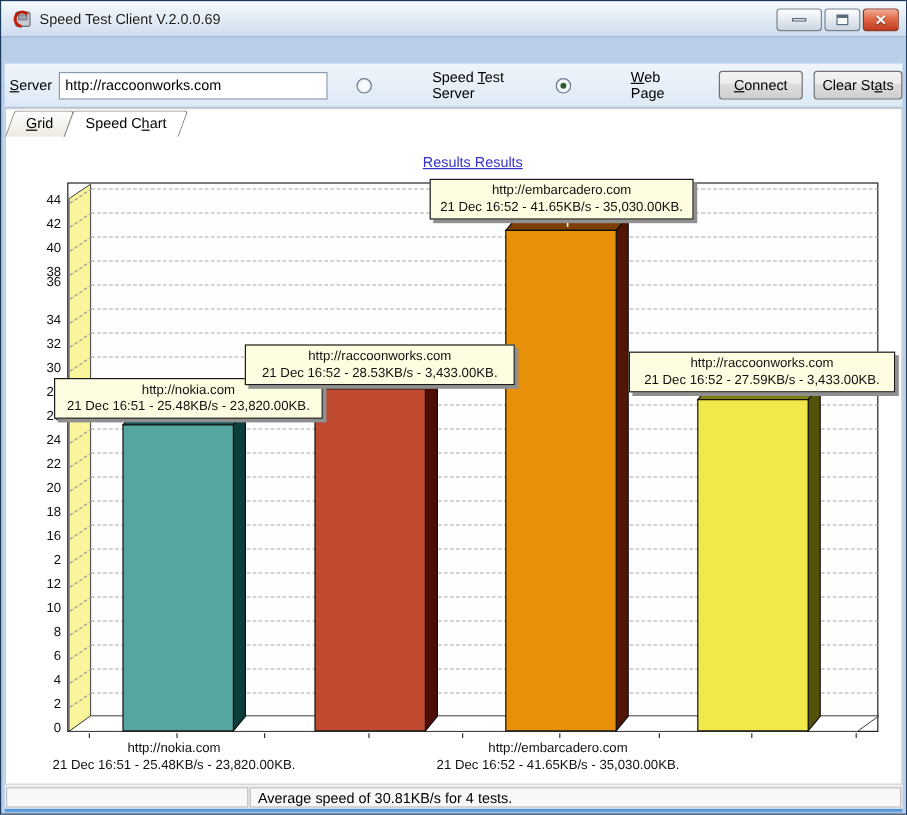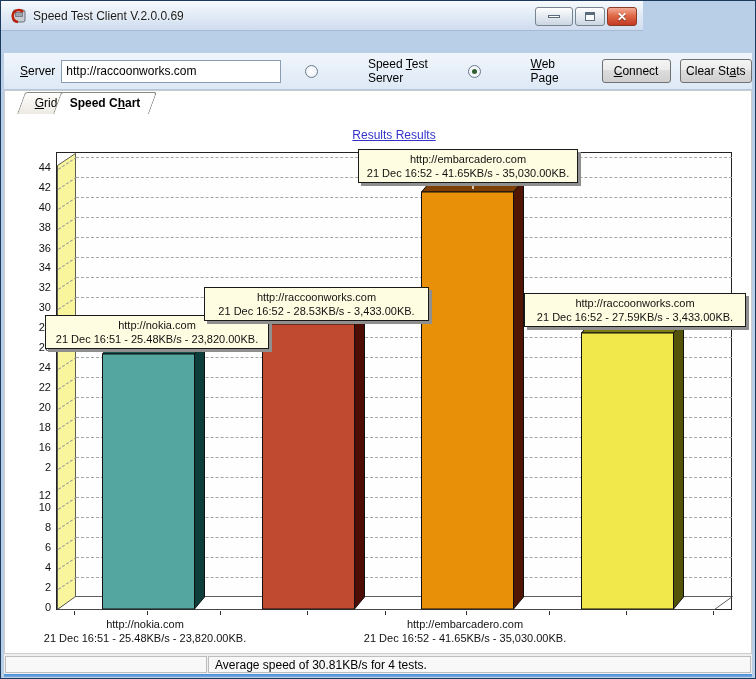--- a/index.html
+++ b/index.html
@@ -4,21 +4,21 @@
 <style>
   * { margin:0; padding:0; box-sizing:border-box; }
   html,body { font-family:"Liberation Sans", sans-serif; }
   body { background:#888; }
   .window {
     position:relative; width:756px; height:679px;
     background:#B9CFE8; border:1px solid #1C3A5E; overflow:hidden;
   }
   
   .titlebar {
-    position:absolute; left:0; top:0; width:642px; height:30px;
+    position:absolute; left:0; top:0; width:754px; height:30px;
     background:linear-gradient(#F7FAFD, #E3ECF6 45%, #CFDDEF);
     border-bottom:1px solid #A7BCD4; display:flex; align-items:center;
   }
   .app-icon { width:18px; height:18px; margin:0 6px 0 8px; display:inline-block; }
   .win-title { font-size:12px; color:#1A1A1A; text-shadow:0 0 3px #fff; }
   .winbtns { position:absolute; right:6px; top:6px; display:flex; gap:2px; }
   .winbtn {
     height:19px; border:1px solid #77858F; border-radius:3px;
     background:linear-gradient(#FEFEFE, #E7ECF2 45%, #CBD5E1);
     display:flex; align-items:center; justify-content:center; cursor:default;
@@ -37,21 +37,21 @@
     background:#F0F0F0; display:flex; align-items:center; font-size:12px;
   }
   .menu-item { padding:3px 9px; cursor:default; }
   
   .toolbar {
     position:absolute; left:3px; top:52px; width:748px; height:37px;
     background:linear-gradient(#F0F5FB, #DDE9F6);
     border-bottom:1px solid #B5C7DC;
     display:flex; align-items:center; font-size:12px;
   }
-  .tb-label { margin-left:16px; }
+  .tb-label { margin-left:4px; }
   .server-input {
     margin-left:6px; width:254px; height:23px; border:1px solid #8A9CB0;
     font-family:"Liberation Sans",sans-serif; font-size:12px; padding:0 4px; background:#fff;
   }
   .radio-group { display:flex; align-items:center; margin-left:24px; cursor:default;gap:44px; }
   .rb {
     width:13px; height:13px; border-radius:50%; border:1px solid #6B7C8F;
     background:radial-gradient(#fff, #E8EDF2); margin-right:6px; position:relative; flex:0 0 auto;
   }
   .rb.checked::after {
@@ -69,23 +69,23 @@
   .page {
     position:absolute; left:3px; top:89px; width:748px; height:564px;
     background:#fff; border:1px solid #CCCCCC; 
   }
   .tab { position:absolute; top:1px; height:22px; line-height:22px; font-size:12px; cursor:default; }
   .tab .bg {
     position:absolute; left:0; right:0; top:0; bottom:0; transform:skewX(-20deg);
     border:1px solid #8A8A8A; border-bottom:none; border-radius:3px 3px 0 0;
   }
   .tab .lbl { position:relative; display:block; text-align:center; }
-  .tab-grid { left:16px; width:50px; z-index:1; }
+  .tab-grid { left:3px; width:50px; z-index:1; }
   .tab-grid .bg { background:linear-gradient(#FDFDFC, #EDEAE2); }
-  .tab-active { left:52px; width:96px; z-index:2; font-weight:bold; }
+  .tab-active { left:52px; width:96px; z-index:2; font-weight:normal; }
   .tab-active .bg { background:#fff; }
   
   .chart-title {
     position:absolute; left:51px; width:676px; top:37px; text-align:center;
     font-size:12px; color:#3333CC; text-decoration:underline;
   }
   .plot {
     position:absolute; left:51px; top:61px; width:676px; height:458px;
     border:1px solid #222; background:#FFFEFE; overflow:visible;
   }
@@ -245,33 +245,33 @@
           <line x1="52" y1="2" x2="52" y2="10" stroke="#FFFFFF" stroke-width="1.4"></line>
         </svg>
       </div>
     <div id="chart-extras">
         <div class="ylabel" style="top: 510px;">0</div>
         <div class="ylabel" style="top: 490px;">2</div>
         <div class="ylabel" style="top: 470px;">4</div>
         <div class="ylabel" style="top: 450px;">6</div>
         <div class="ylabel" style="top: 430px;">8</div>
         <div class="ylabel" style="top: 410px;">10</div>
-        <div class="ylabel" style="top: 390px; margin-top: 8px;">12</div>
+        <div class="ylabel" style="top: 390px;">12</div>
         <div class="ylabel" style="top: 370px;">2</div>
         <div class="ylabel" style="top: 350px;">16</div>
         <div class="ylabel" style="top: 330px;">18</div>
         <div class="ylabel" style="top: 310px;">20</div>
         <div class="ylabel" style="top: 290px;">22</div>
         <div class="ylabel" style="top: 270px;">24</div>
         <div class="ylabel" style="top: 250px;">26</div>
         <div class="ylabel" style="top: 230px;">28</div>
         <div class="ylabel" style="top: 210px;">30</div>
         <div class="ylabel" style="top: 190px;">32</div>
         <div class="ylabel" style="top: 170px;">34</div>
-        <div class="ylabel" style="top: 151px; text-align: right;">36</div>
+        <div class="ylabel" style="top: 138px; text-align: right;">36</div>
         <div class="ylabel" style="top: 130px;">38</div>
         <div class="ylabel" style="top: 110px;">40</div>
         <div class="ylabel" style="top: 90px;">42</div>
         <div class="ylabel" style="top: 70px;">44</div>
         <div class="xtick" style="left: 69px;"></div>
         <div class="xtick" style="left: 142px;"></div>
         <div class="xtick" style="left: 215px;"></div>
         <div class="xtick" style="left: 302px;"></div>
         <div class="xtick" style="left: 380px;"></div>
         <div class="xtick" style="left: 461px;"></div>

